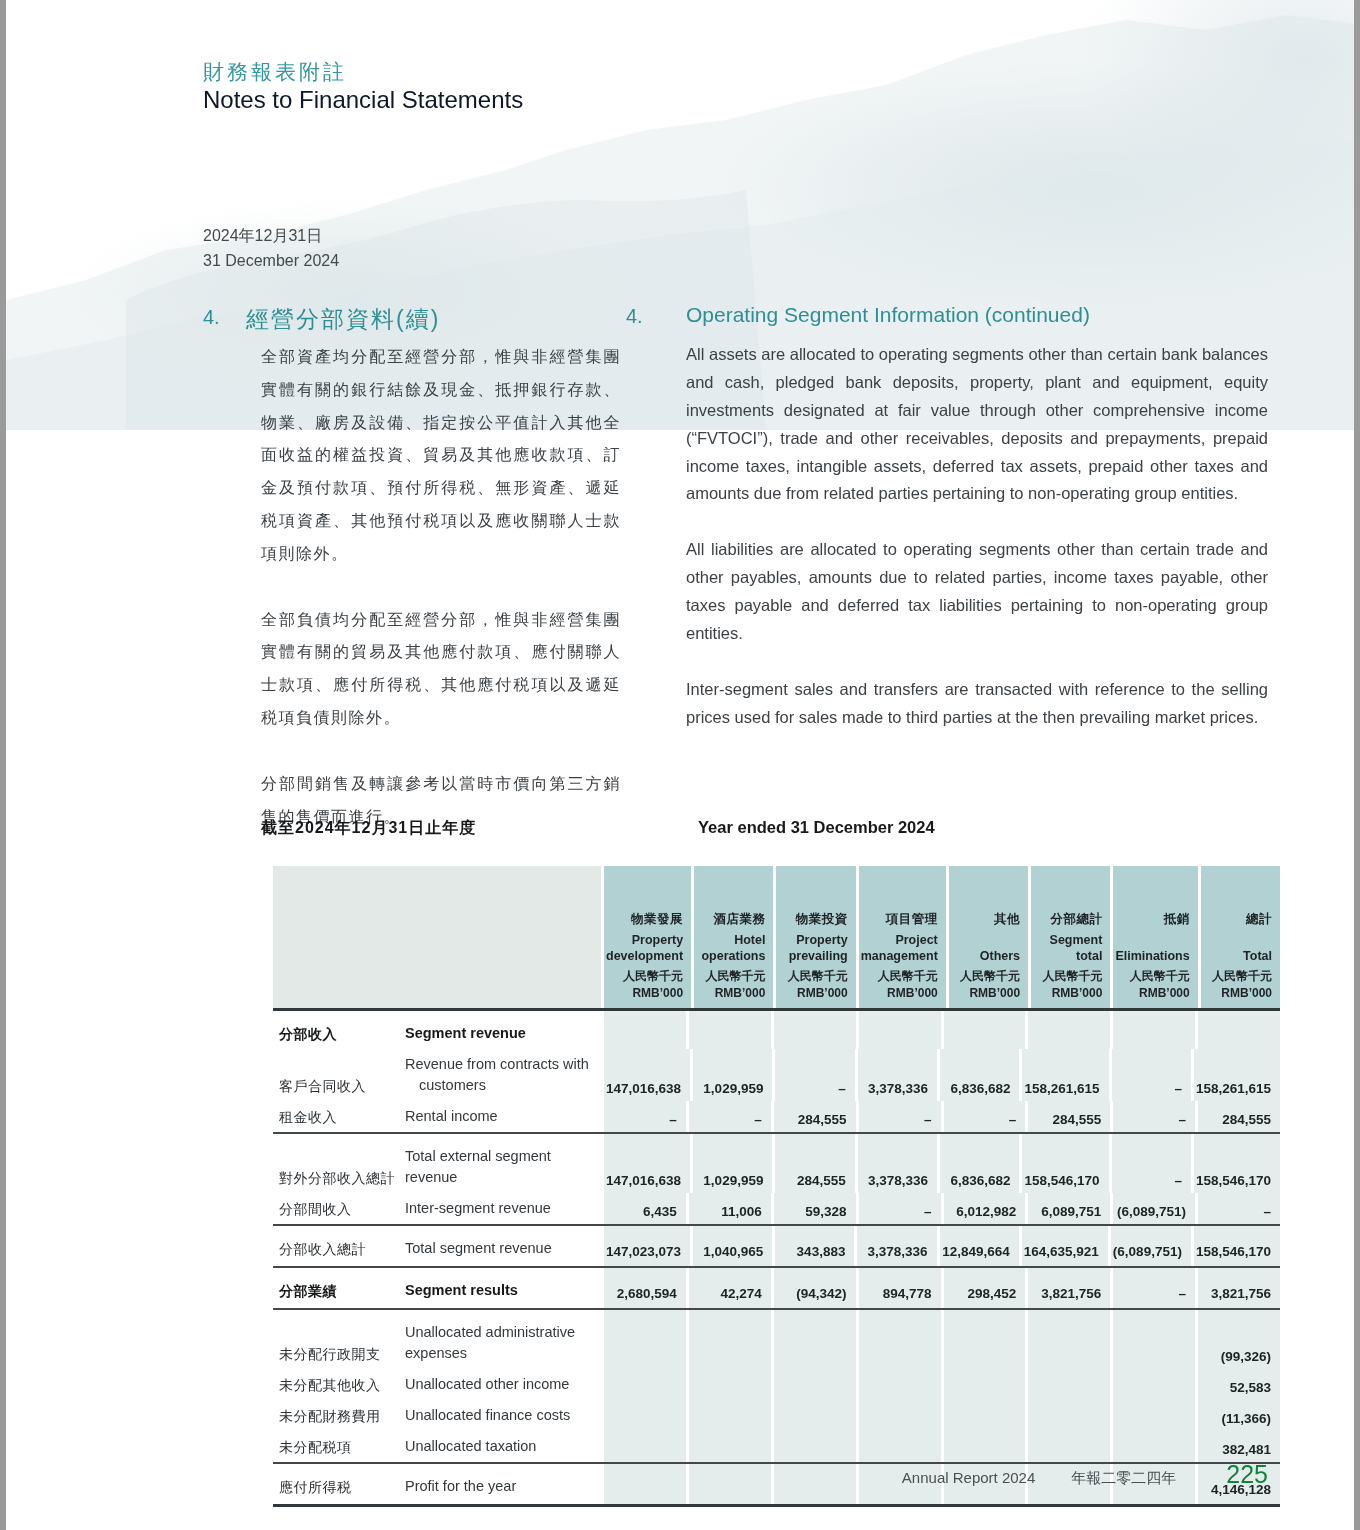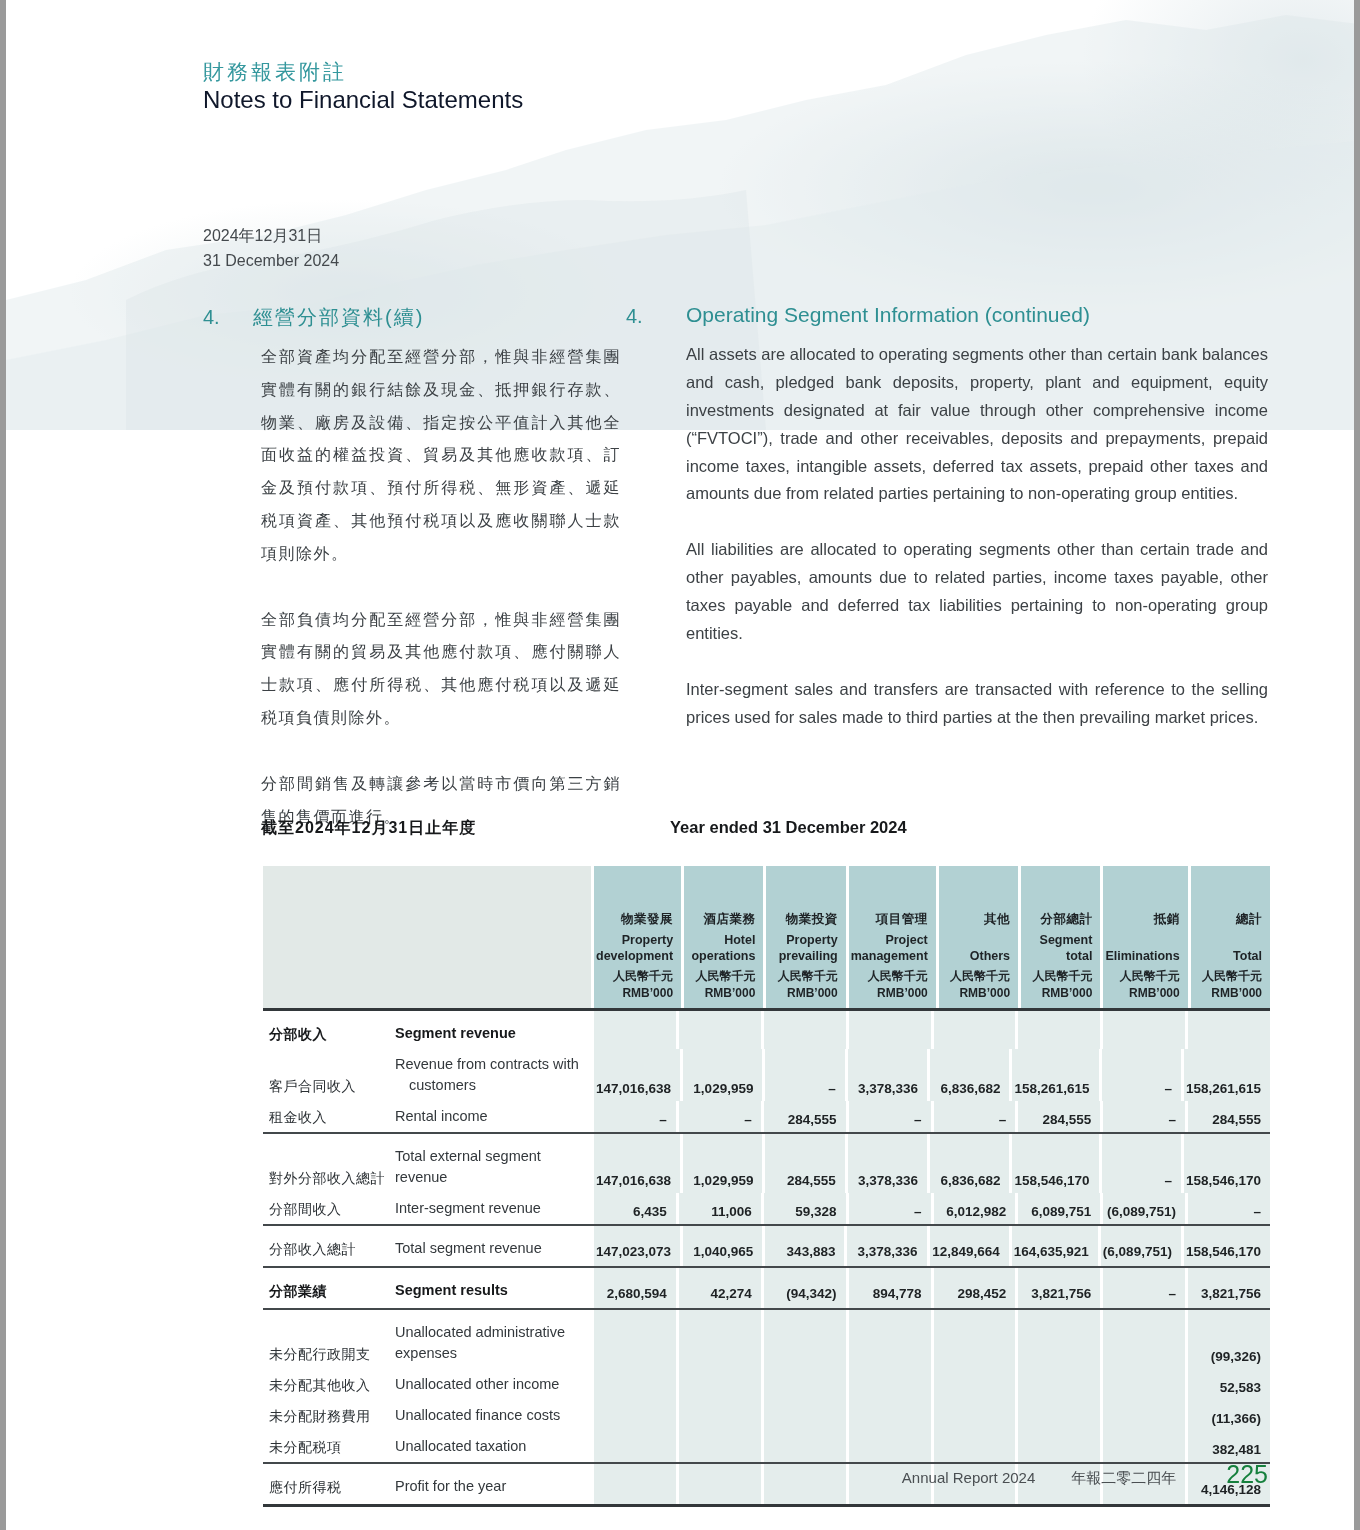--- a/index.html
+++ b/index.html
@@ -22,33 +22,33 @@
   
   .doc-header { position:absolute; left:197px; top:58px; }
   .doc-title-zh { color:#35989e; font-size:21px; letter-spacing:3px; font-weight:400; }
   .doc-title-en { color:#0f172a; font-size:24px; margin-top:0; font-weight:400; }
   .doc-date { position:absolute; left:197px; top:224px; font-size:16px; color:#44494d; line-height:1.55; }
 
   
   .sec-num { position:absolute; font-size:20px; color:#2e8f92; }
   .sec-num.zh { left:197px; top:306px; }
   .sec-num.en { left:620px; top:305px; }
-  .sec-head-zh { position:absolute; left:247px; top:304px; color:#2e8f92; font-size:20px; letter-spacing:2px; }
+  .sec-head-zh { position:absolute; left:240px; top:304px; color:#2e8f92; font-size:23px; letter-spacing:2px; }
   .sec-head-en { position:absolute; left:680px; top:303px; color:#2e8f92; font-size:21px; }
   .col-zh { position:absolute; left:255px; top:341px; width:360px; }
   .col-zh p { font-size:16px; line-height:2.05; letter-spacing:1.5px; text-align:justify; color:#3c4145; margin-bottom:33px; }
   .col-en { position:absolute; left:680px; top:341px; width:582px; }
   .col-en p { font-size:16.5px; line-height:1.69; text-align:justify; color:#3c4145; margin-bottom:28px; }
 
   
   .tbl-caption-zh { position:absolute; left:255px; top:818px; font-weight:700; font-size:16px; color:#17191b; letter-spacing:1px; }
-  .tbl-caption-en { position:absolute; left:664px; top:818px; font-weight:700; font-size:16.5px; color:#17191b; }
-
-  
-  .tbl { position:absolute; left:257px; top:866px; width:1007px; }
+  .tbl-caption-en { position:absolute; left:692px; top:818px; font-weight:700; font-size:16.5px; color:#17191b; }
+
+  
+  .tbl { position:absolute; left:267px; top:866px; width:1007px; }
   .t-grid { display:grid; grid-template-columns:132px 196px repeat(8, 1fr); }
   .t-head .hlabel { background:#e2e9e7; }
   .t-head .hcell  { background:#b2d1d3; border-left:3px solid #ffffff; padding:10px 8px 8px 2px;
                     display:flex; flex-direction:column; justify-content:flex-end; text-align:right; }
   .h-zh  { font-weight:700; font-size:12.5px; color:#1e2326; letter-spacing:.5px; margin-bottom:3px; }
   .h-en  { font-weight:700; font-size:12.5px; color:#1e2326; line-height:1.3; min-height:33px;
            display:flex; flex-direction:column; justify-content:flex-end; }
   .h-uzh { font-weight:700; font-size:12px; color:#1e2326; margin-top:4px; }
   .h-uen { font-weight:700; font-size:12px; color:#1e2326; margin-top:1px; }
   .t-head { min-height:142px; }

